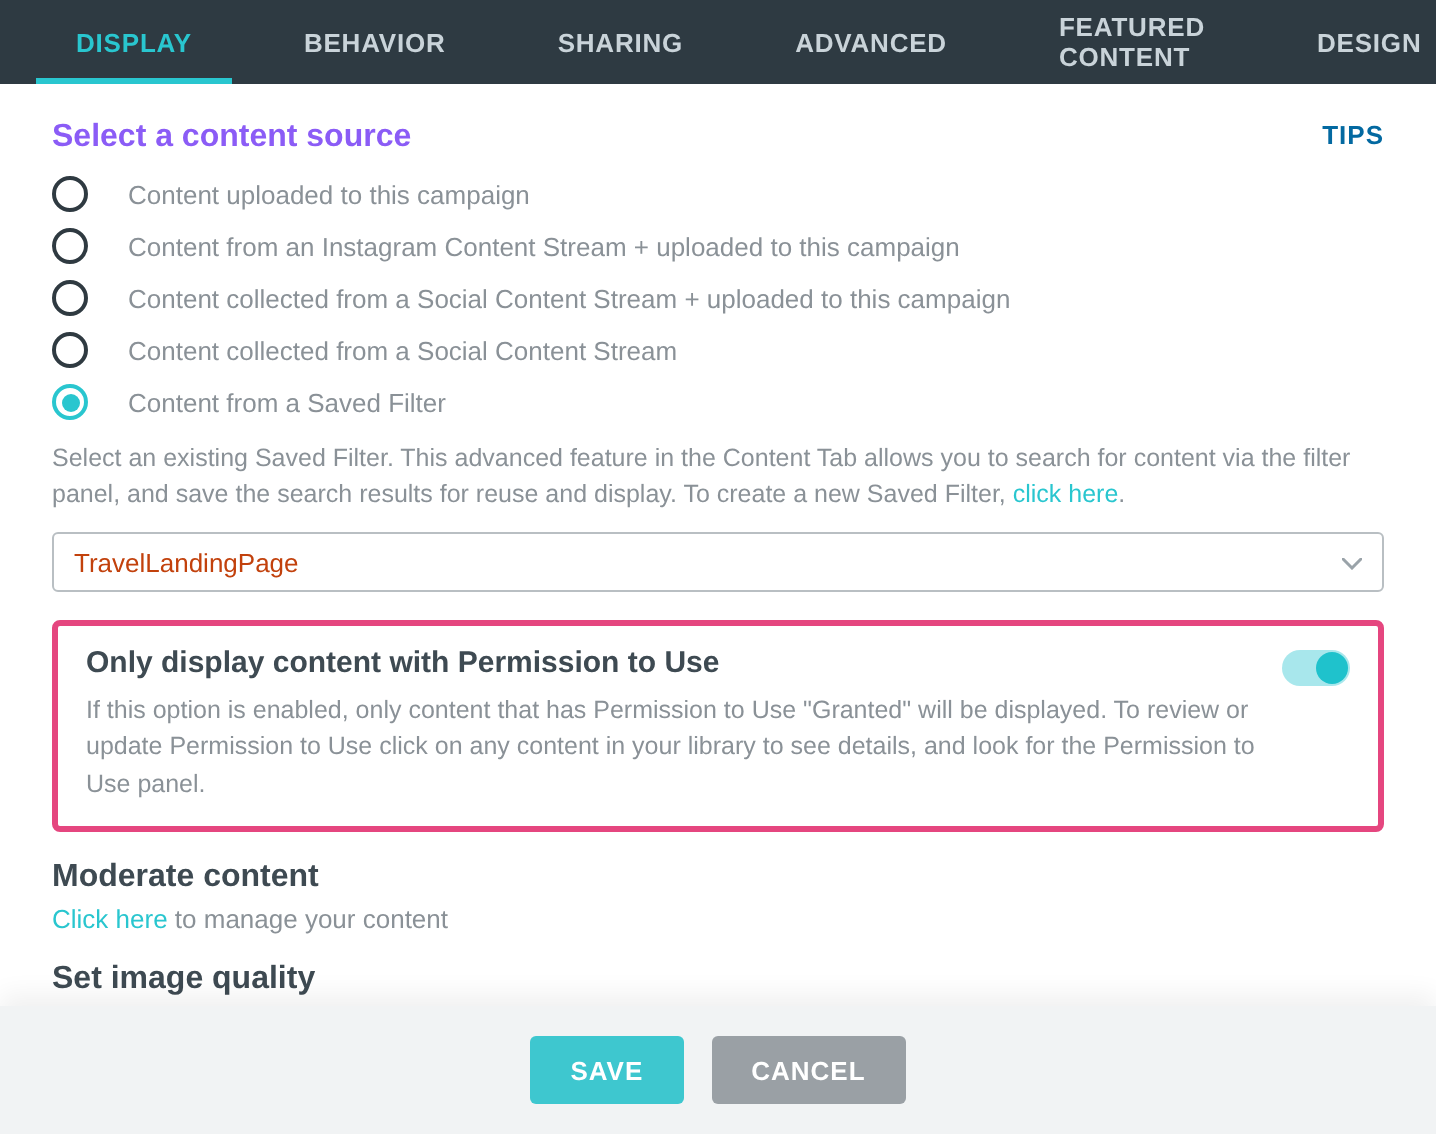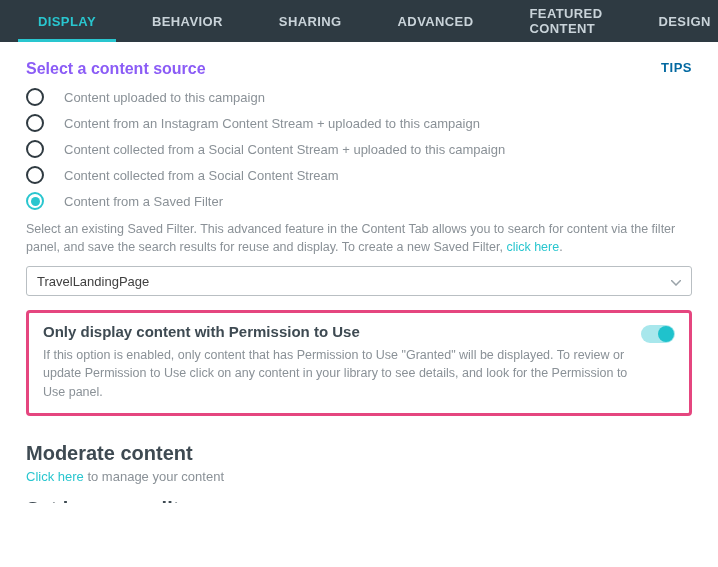--- a/index.html
+++ b/index.html
@@ -23,32 +23,32 @@
   .radio-outer { width:18px; height:18px; border:2.2px solid #2f3a41; border-radius:50%; display:flex; align-items:center; justify-content:center; flex:0 0 auto; }
   .radio-item.selected .radio-outer { border-color:#29c6cf; }
   .radio-inner { width:9px; height:9px; background:#29c6cf; border-radius:50%; display:none; }
   .radio-item.selected .radio-inner { display:block; }
   .radio-label { font-size:13px; color:#8a9197; }
 
   .help-text { font-size:12.5px; color:#8a9197; line-height:1.45; margin-bottom:10px; }
   .inline-link { color:#29c6cf; cursor:pointer; }
 
   .select { border:1px solid #b9bfc3; border-radius:3px; height:30px; display:flex; align-items:center; justify-content:space-between; padding:0 10px; background:#fff; cursor:pointer; margin-bottom:14px; }
-  .select-value { font-size:13px; color:#404040; }
+  .select-value { font-size:13px; color:#c2410c; }
   .select .chev { color:#9aa3a9; }
 
-  .highlight-box { border:3px solid #e5467f; border-radius:4px; padding:10px 14px 12px 14px; position:relative; margin-bottom:26px; }
+  .highlight-box { border:3px solid #e5467f; border-radius:4px; padding:10px 14px 12px 14px; position:relative; margin-bottom:14px; }
   .hb-head { display:flex; justify-content:space-between; align-items:flex-start; }
   .hb-title { font-size:15px; font-weight:600; color:#3e4a52; margin:0 0 6px 0; }
   .hb-desc { font-size:12.5px; color:#8a9197; line-height:1.45; max-width:600px; }
 
   .toggle { width:34px; height:18px; border-radius:10px; background:#a8e7ec; position:relative; flex:0 0 auto; cursor:pointer; margin-top:2px; }
   .toggle .knob { width:16px; height:16px; background:#1fc2cc; border-radius:50%; position:absolute; top:1px; right:1px; }
 
-  .sub-title { font-size:20px; font-weight:600; color:#3e4a52; margin:0 0 4px 0; }
+  .sub-title { font-size:16px; font-weight:600; color:#3e4a52; margin:0 0 4px 0; }
   .manage-line { font-size:13px; color:#8a9197; margin-bottom:14px; }
   .manage-line .inline-link { font-weight:500; }
 
   
   .footer { position:absolute; left:0; right:0; bottom:0; height:64px; background:#f1f3f4; display:flex; align-items:center; justify-content:center; gap:14px; box-shadow:0 -6px 12px rgba(0,0,0,0.06); }
   .btn { height:34px; padding:0 20px; border:none; border-radius:3px; font-size:13px; font-weight:700; letter-spacing:0.5px; cursor:pointer; }
   .btn-save { background:#3ec7cf; color:#fff; }
   .btn-cancel { background:#9aa0a5; color:#fff; }
 
 </style>
@@ -129,14 +129,18 @@
     <h4 class="sub-title">Set image quality</h4>
     <div class="radio-list" style="opacity:0.55;">
       <div class="radio-item selected">
         <span class="radio-outer"></span>
         <span class="radio-label">Standard (Optimized for fast loading time)</span>
       </div>
     </div>
 
   </div>
 
+  <div class="footer">
+    <button class="btn btn-save">SAVE</button>
+    <button class="btn btn-cancel">CANCEL</button>
+  </div>
 
 </div>
 
 </body></html>

